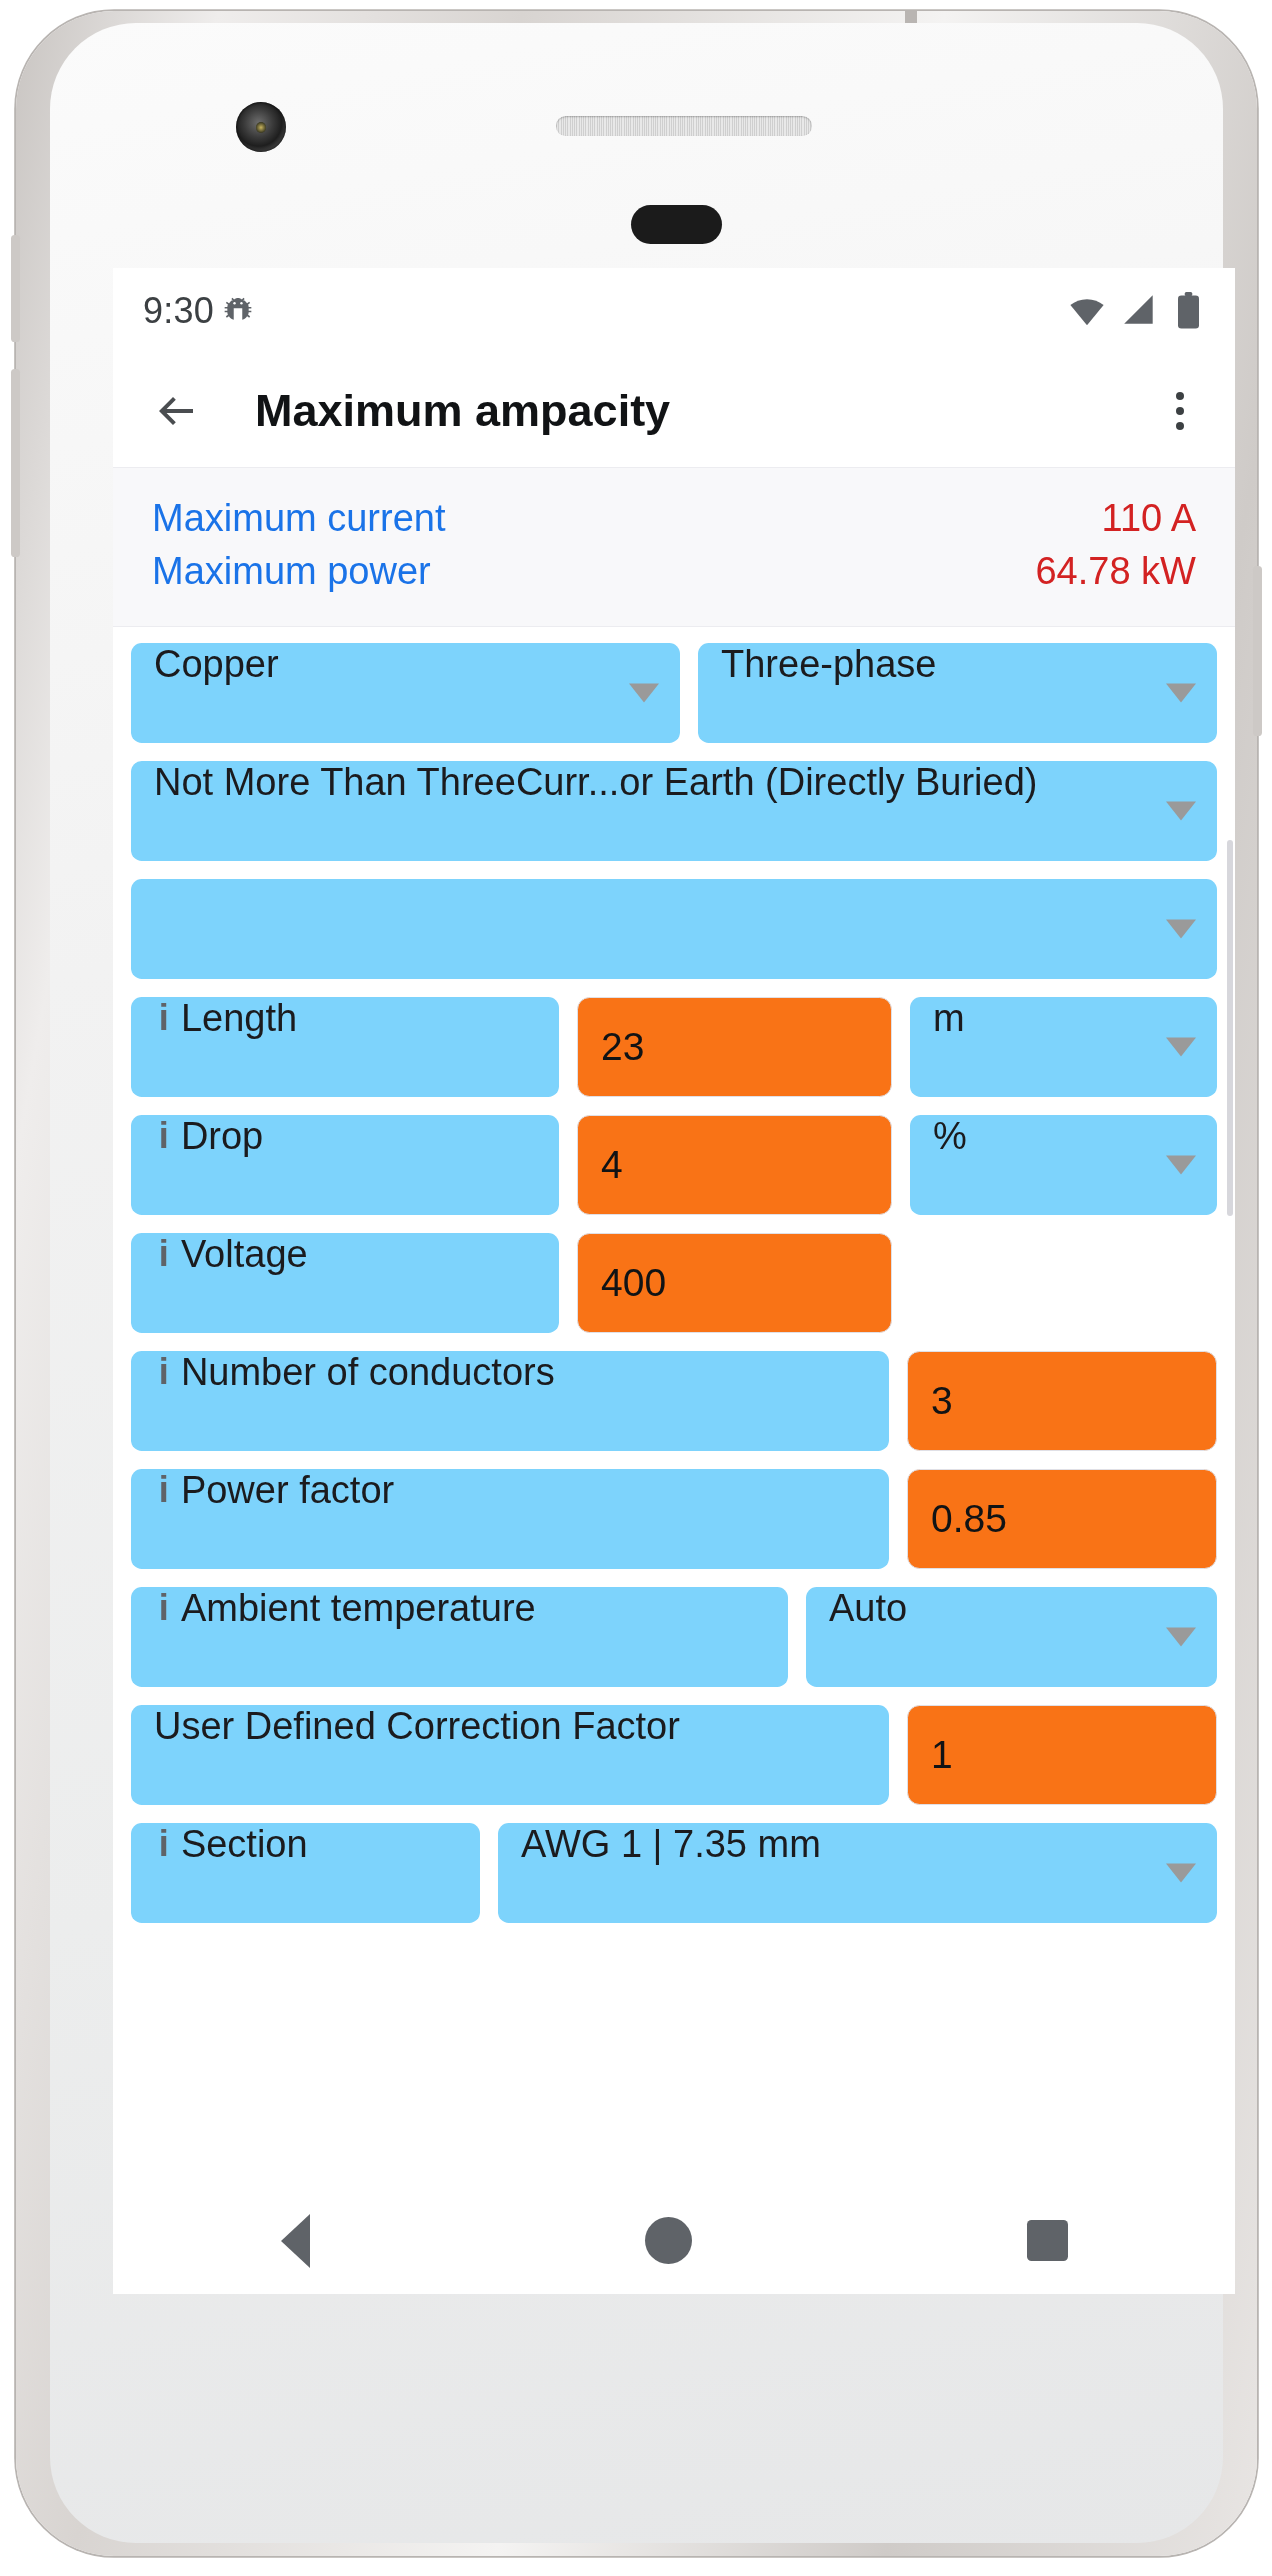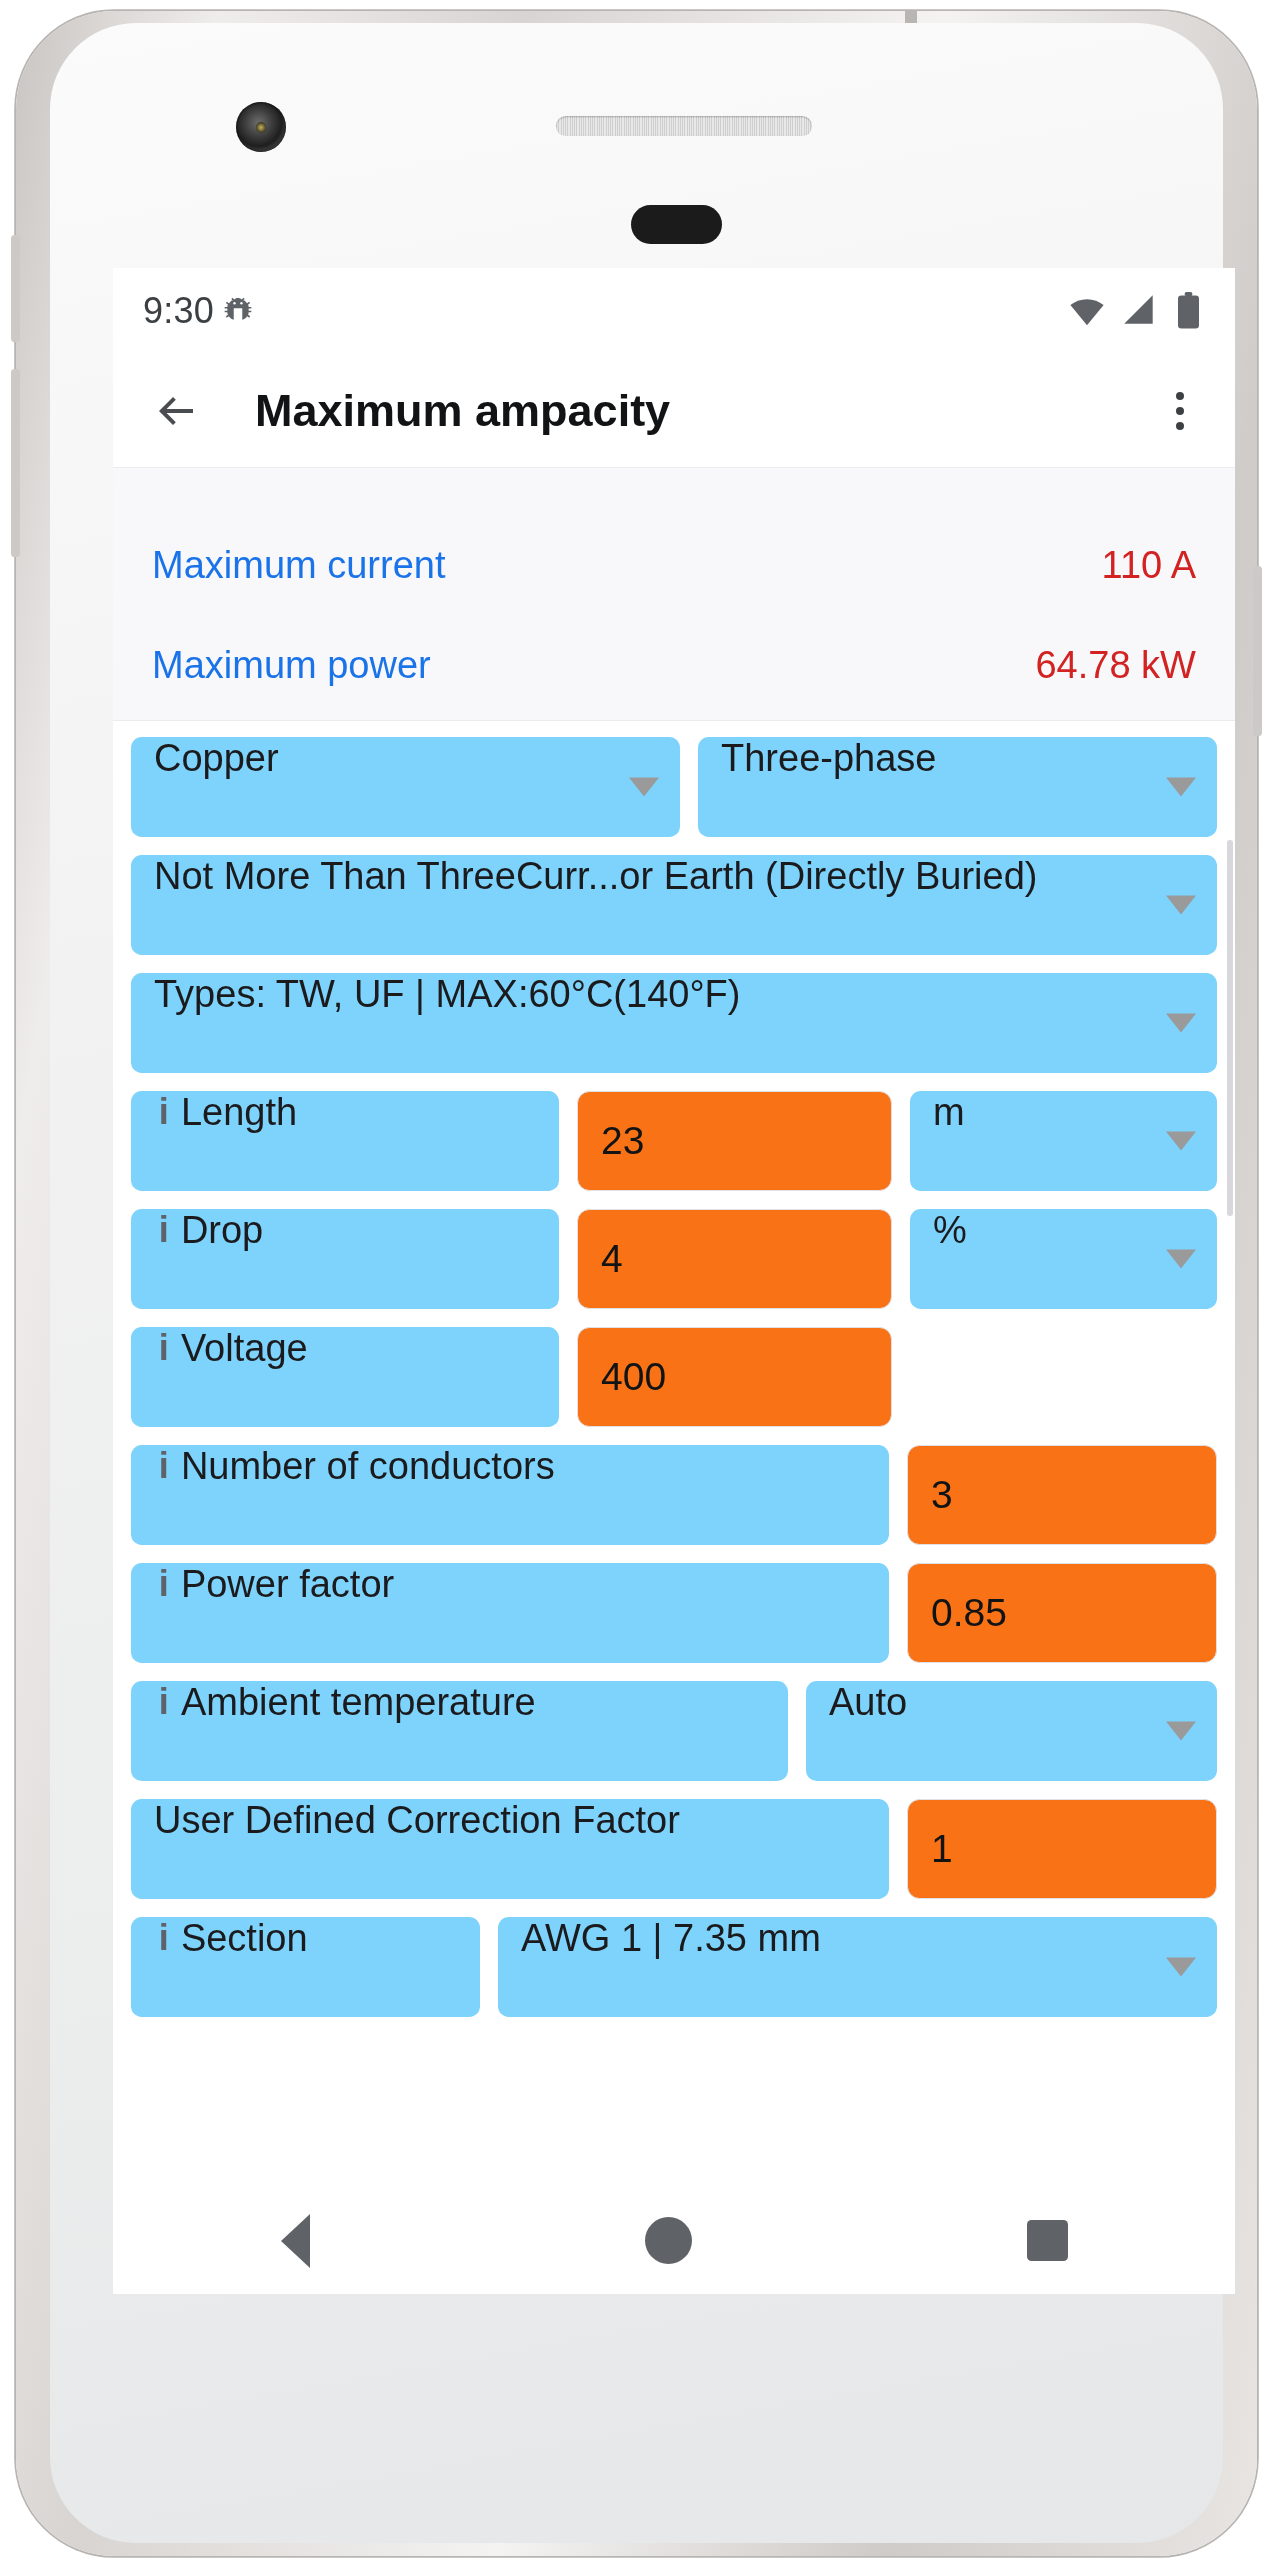--- a/index.html
+++ b/index.html
@@ -145,21 +145,20 @@
     background: #f8f8fa;
     border-top: 0.9px solid #ececf0;
     border-bottom: 0.9px solid #ececf0;
     padding: 23px 39px 27px 39px;
   }
   .result-row {
     display: flex;
     justify-content: space-between;
     align-items: baseline;
     padding: 5.4px 0;
-    margin-top: 47px;
   }
   .result-label { font-size: 38px; color: #1a73e8; }
   .result-value { font-size: 38px; color: #d32222; }
 
   
   .form {
     padding: 16px 18px 0 18px;
     background: #ffffff;
   }
   .row {
@@ -352,21 +351,20 @@
 
           <div class="row">
             <div class="field dropdown w-full">
               <span class="field-text">Not More Than ThreeCurr...or Earth (Directly Buried)</span>
               <span class="caret"></span>
             </div>
           </div>
 
           <div class="row">
             <div class="field dropdown w-full">
-              <span class="field-text">Types: TW, UF | MAX:60°C(140°F)</span>
               <span class="caret"></span>
             </div>
           </div>
 
           <div class="row">
             <div class="field w-lbl-sm">
               <span class="label-with-i">
                 <i class="info-i">i</i>
                 <span class="field-text">Length</span>
               </span>

